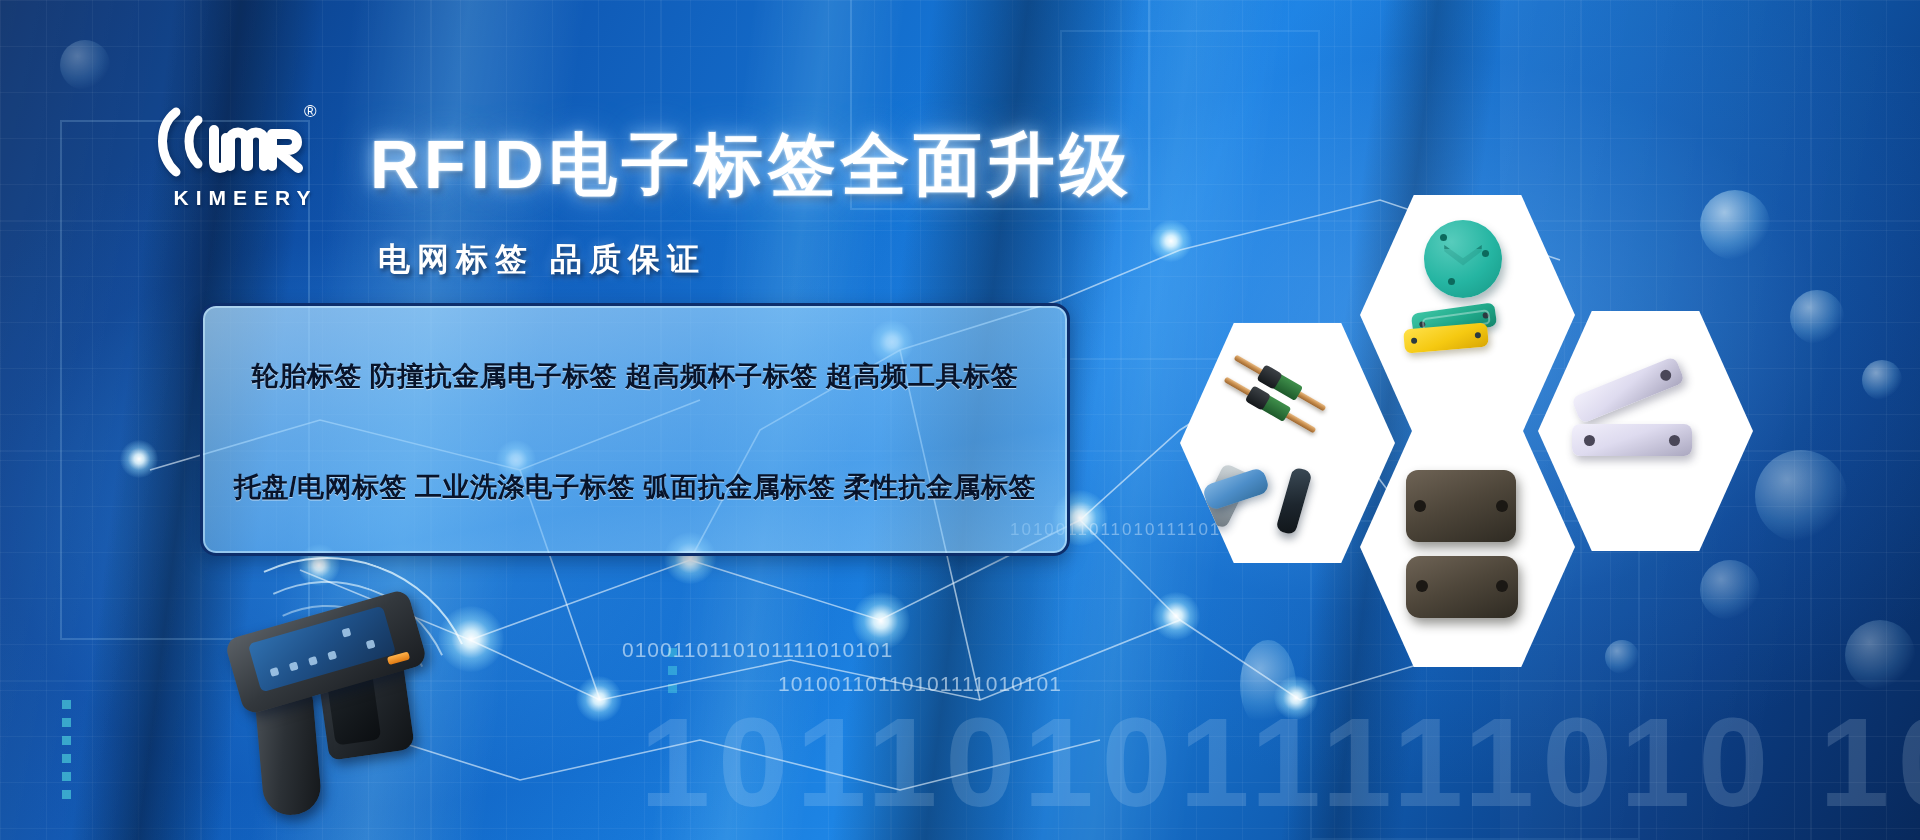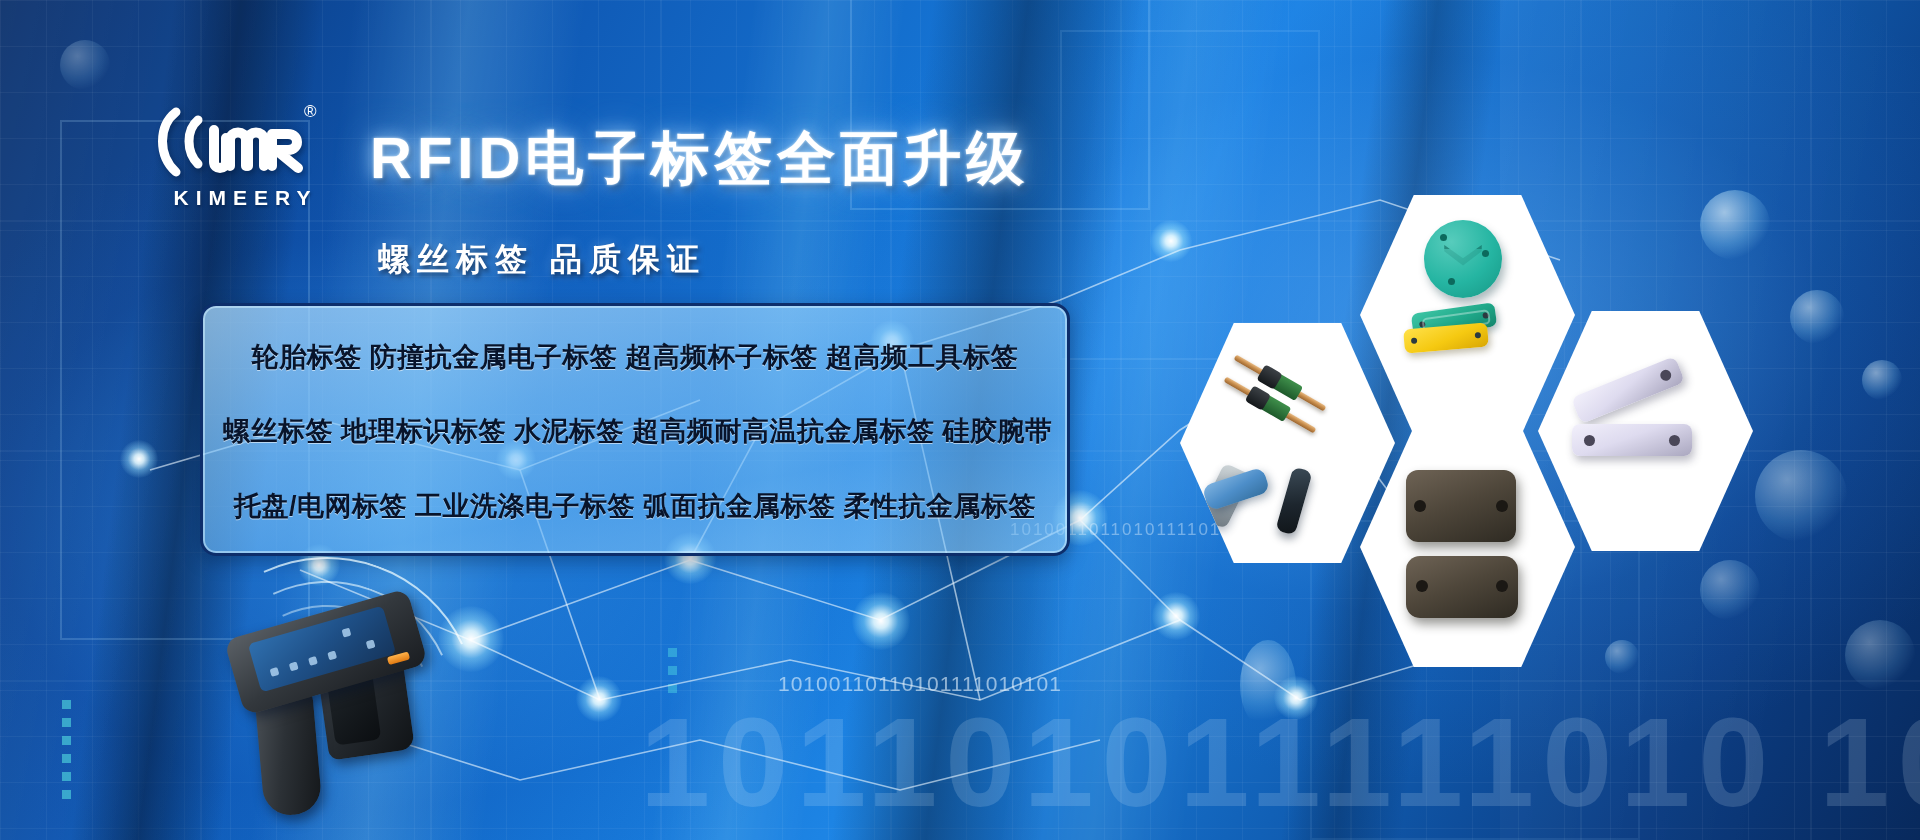--- a/index.html
+++ b/index.html
@@ -75,21 +75,21 @@
   .logo svg{display:block;filter:drop-shadow(2px 3px 3px rgba(0,20,50,.45));}
   .logo-word{
     margin-top:4px;text-align:center;color:#ffffff;font-size:21px;font-weight:700;
     letter-spacing:7px;text-indent:7px;
     text-shadow:1px 2px 3px rgba(0,25,60,.55);
   }
 
   
   .headline{
     position:absolute;left:370px;top:120px;
-    font-size:58px;font-weight:700;color:#ffffff;letter-spacing:5px;
+    font-size:68px;font-weight:700;color:#ffffff;letter-spacing:5px;
     white-space:nowrap;
     text-shadow:
       0 0 3px rgba(215,238,255,.95),
       0 0 16px rgba(168,215,255,.85),
       0 0 34px rgba(140,200,255,.65),
       3px 4px 7px rgba(6,28,62,.55);
   }
   .subhead{
     position:absolute;left:378px;top:238px;
     font-size:32px;font-weight:700;color:#ffffff;letter-spacing:7px;
@@ -311,45 +311,45 @@
   <div class="node-glow" style="left:576px;top:676px;width:46px;height:46px;"></div>
   <div class="node-glow" style="left:1152px;top:592px;width:48px;height:48px;"></div>
   <div class="node-glow" style="left:1274px;top:676px;width:44px;height:44px;"></div>
   <div class="node-glow" style="left:1474px;top:616px;width:44px;height:44px;"></div>
   <div class="node-glow" style="left:298px;top:544px;width:42px;height:42px;"></div>
   <div class="node-glow" style="left:870px;top:320px;width:44px;height:44px;"></div>
   <div class="node-glow" style="left:1150px;top:220px;width:42px;height:42px;"></div>
   <div class="node-glow" style="left:496px;top:440px;width:40px;height:40px;"></div>
   <div class="node-glow" style="left:120px;top:440px;width:38px;height:38px;"></div>
 
+  <div class="binary-mid" style="left:622px;top:638px;font-size:21px;">0100110110101111010101</div>
   <div class="binary-mid" style="left:778px;top:672px;font-size:21px;">10100110110101111010101</div>
   <div class="binary-bg" style="left:640px;top:690px;font-size:126px;font-weight:700;letter-spacing:8px;">101101011111010 10</div>
   <div class="binary-bg" style="left:1010px;top:520px;font-size:17px;color:rgba(228,244,255,.42);">10100110110101111010101</div>
 
   <div class="logo">
     <svg width="200" height="82" viewBox="0 0 200 82">
       <g fill="none" stroke="#ffffff" stroke-linecap="round">
         <path d="M34,12 C16,26 16,56 34,72" stroke-width="9"></path>
         <path d="M56,20 C44,30 44,52 56,64" stroke-width="9"></path>
       </g>
       <path d="M72,30 L72,62 C72,70 84,70 84,62 L84,38" fill="none" stroke="#ffffff" stroke-width="10" stroke-linecap="round"></path>
       <path d="M88,66 L88,40 C88,30 104,30 104,40 L104,66" fill="none" stroke="#ffffff" stroke-width="10" stroke-linecap="round"></path>
       <path d="M106,66 L106,40 C106,30 122,30 122,40 L122,66" fill="none" stroke="#ffffff" stroke-width="10" stroke-linecap="round"></path>
       <path d="M130,66 L130,34 L146,34 C158,34 158,50 146,50 L134,50 L156,68" fill="none" stroke="#ffffff" stroke-width="10" stroke-linejoin="round" stroke-linecap="round"></path>
     </svg>
     <div style="position:absolute;left:162px;top:2px;color:#ffffff;font-size:17px;">®</div>
     <div class="logo-word">KIMEERY</div>
   </div>
 
   <div class="headline">RFID电子标签全面升级</div>
-  <div class="subhead">螺丝标签    品质保证</div>
+  <div class="subhead">电网标签    品质保证</div>
 
   <div class="panel">
     <div class="panel-row">轮胎标签   防撞抗金属电子标签   超高频杯子标签  超高频工具标签</div>
-    <div class="panel-row">螺丝标签  地理标识标签  水泥标签  超高频耐高温抗金属标签  硅胶腕带</div>
     <div class="panel-row">托盘/电网标签  工业洗涤电子标签  弧面抗金属标签  柔性抗金属标签</div>
   </div>
 
   <div class="hexwrap">
 
     <div class="hex" style="left:0px;top:128px;width:215px;height:250px;">
       <div class="hex-inner">
         <div class="pz rod" style="left:48px;top:62px;width:104px;transform:rotate(30deg);">
           <span class="chip" style="left:46px;"></span>
           <span class="bead" style="left:30px;"></span>

